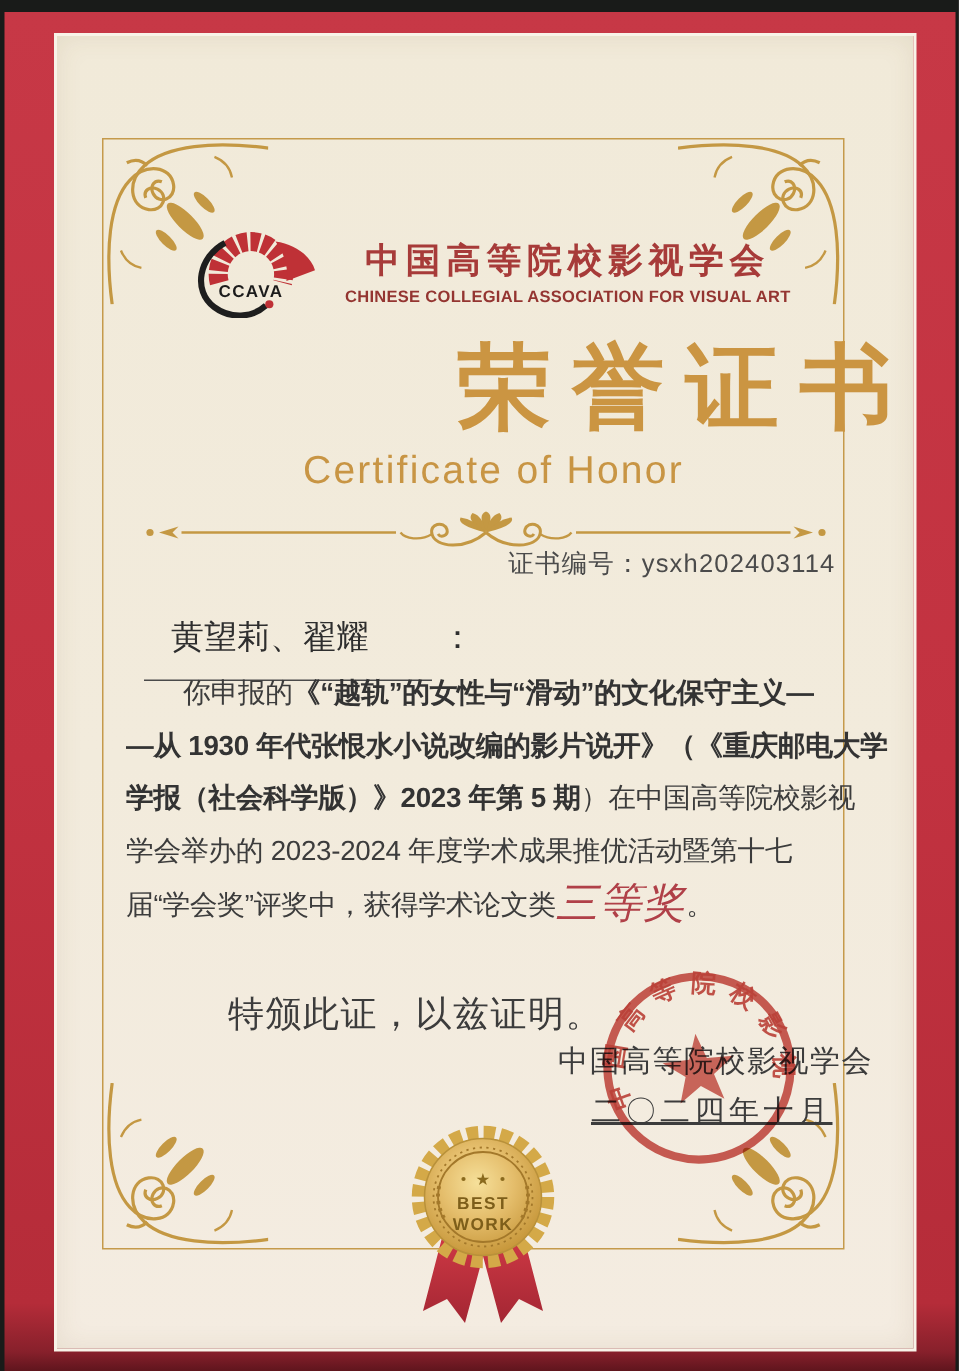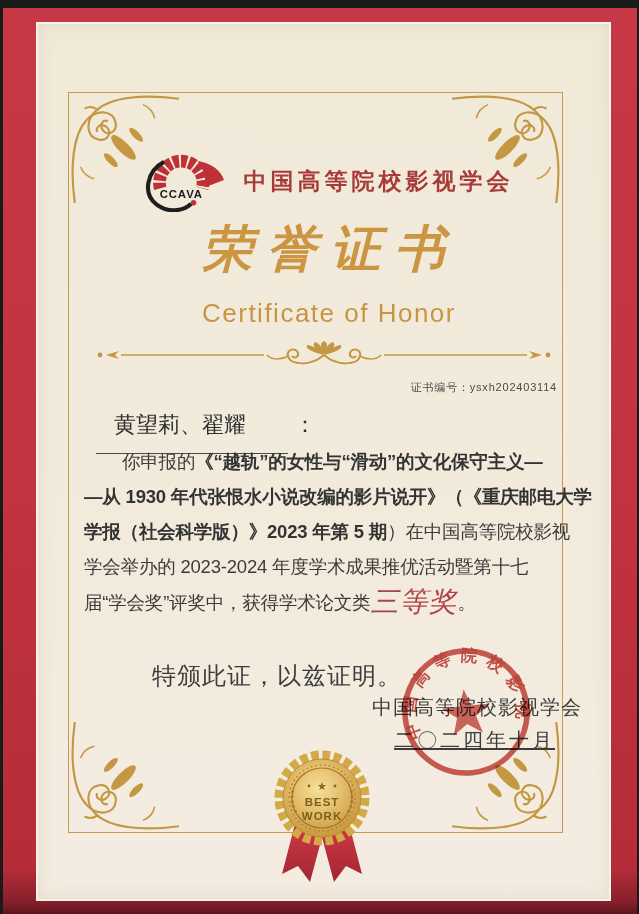--- a/index.html
+++ b/index.html
@@ -18,28 +18,28 @@
   .fl.tr{top:-2px;right:-2px;transform:scaleX(-1);}
   .fl.bl{bottom:-2px;left:-2px;transform:scaleY(-1);}
   .fl.br{bottom:-2px;right:-2px;transform:scale(-1,-1);}
 
   .header{position:absolute;top:126px;left:0;right:0;display:flex;justify-content:center;
       align-items:center;gap:10px;}
   .org-names{text-align:center;}
   .org-cn{font-size:23px;font-weight:700;color:#a73b39;letter-spacing:4px;white-space:nowrap;}
   .org-en{font-size:11px;font-weight:700;color:#943531;letter-spacing:.2px;margin-top:3px;white-space:nowrap;}
 
-  .title-cn{position:absolute;top:192px;left:0;right:0;text-align:center;
-      font-family:"DejaVu Serif",serif;font-weight:700;font-size:50px;color:#cb9542;
-      letter-spacing:14px;text-indent:14px;font-style:italic;}
+  .title-cn{position:absolute;top:192px;left:0;right:0;text-align:right;
+      font-family:"DejaVu Serif",serif;font-weight:700;font-size:62px;color:#cb9542;
+      letter-spacing:14px;text-indent:14px;}
   .title-en{position:absolute;top:274px;left:0;right:0;text-align:center;
       font-size:26px;color:#c89544;letter-spacing:1.5px;margin-left:11px;}
   .divider{position:absolute;top:316px;left:50%;transform:translateX(-50%);}
 
-  .serial{position:absolute;top:356px;right:52px;font-size:11px;color:#4b4b4b;letter-spacing:.8px;}
+  .serial{position:absolute;top:340px;right:52px;font-size:17px;color:#4b4b4b;letter-spacing:.8px;}
   .recipient{position:absolute;top:386px;left:58px;font-size:22px;color:#2e2e2e;}
   .recipient .names{font-weight:400;border-bottom:1.6px solid #4a4a4a;padding:0 42px 16px 18px;}
   .recipient .colon{margin-left:6px;}
 
   .body-text{position:absolute;top:420px;left:46px;right:46px;font-size:18.5px;
       line-height:35px;color:#3c3c3c;letter-spacing:-.2px;}
   .body-text .line{white-space:nowrap;}
   .body-text .indent{padding-left:38px;}
   .b{font-weight:700;color:#333;}
   .award{font-size:28px;color:#b04048;letter-spacing:1px;vertical-align:-2px;font-style:italic;}
@@ -105,20 +105,21 @@
       <div class="header">
         <svg width="100" height="62" viewBox="0 0 110 68">
           <path d="M28.8,42.2 A24,24 0 1 1 75.2,42.2" fill="none" stroke="#bf3136" stroke-width="14" stroke-dasharray="6.5 2.2"></path>
           <path d="M70,12 C85,14 96,23 99,33 L78,41 C80,31 76,20 70,12 Z" fill="#bf3136"></path>
           <path d="M33,13 C14,23 9,48 25,60 C37,69 53,68 63,59" fill="none" stroke="#1e1e1e" stroke-width="4.5"></path>
           <circle cx="65.5" cy="58" r="3" fill="#bf3136"></circle>
           <text x="52" y="53" text-anchor="middle" font-size="12.5" font-weight="bold" letter-spacing="1" fill="#1b1b1b" font-family="Liberation Sans, sans-serif">CCAVA</text>
         </svg>
         <div class="org-names">
           <div class="org-cn">中国高等院校影视学会</div>
+          <div class="org-en">CHINESE COLLEGIAL ASSOCIATION FOR VISUAL ART</div>
         </div>
       </div>
 
       <div class="title-cn">荣誉证书</div>
       <div class="title-en">Certificate of Honor</div>
 
       <div class="divider">
         <svg width="460" height="28" viewBox="0 0 460 28">
           <g fill="#c49843" stroke="#c49843">
             <circle cx="6" cy="15" r="2.4" stroke="none"></circle>

